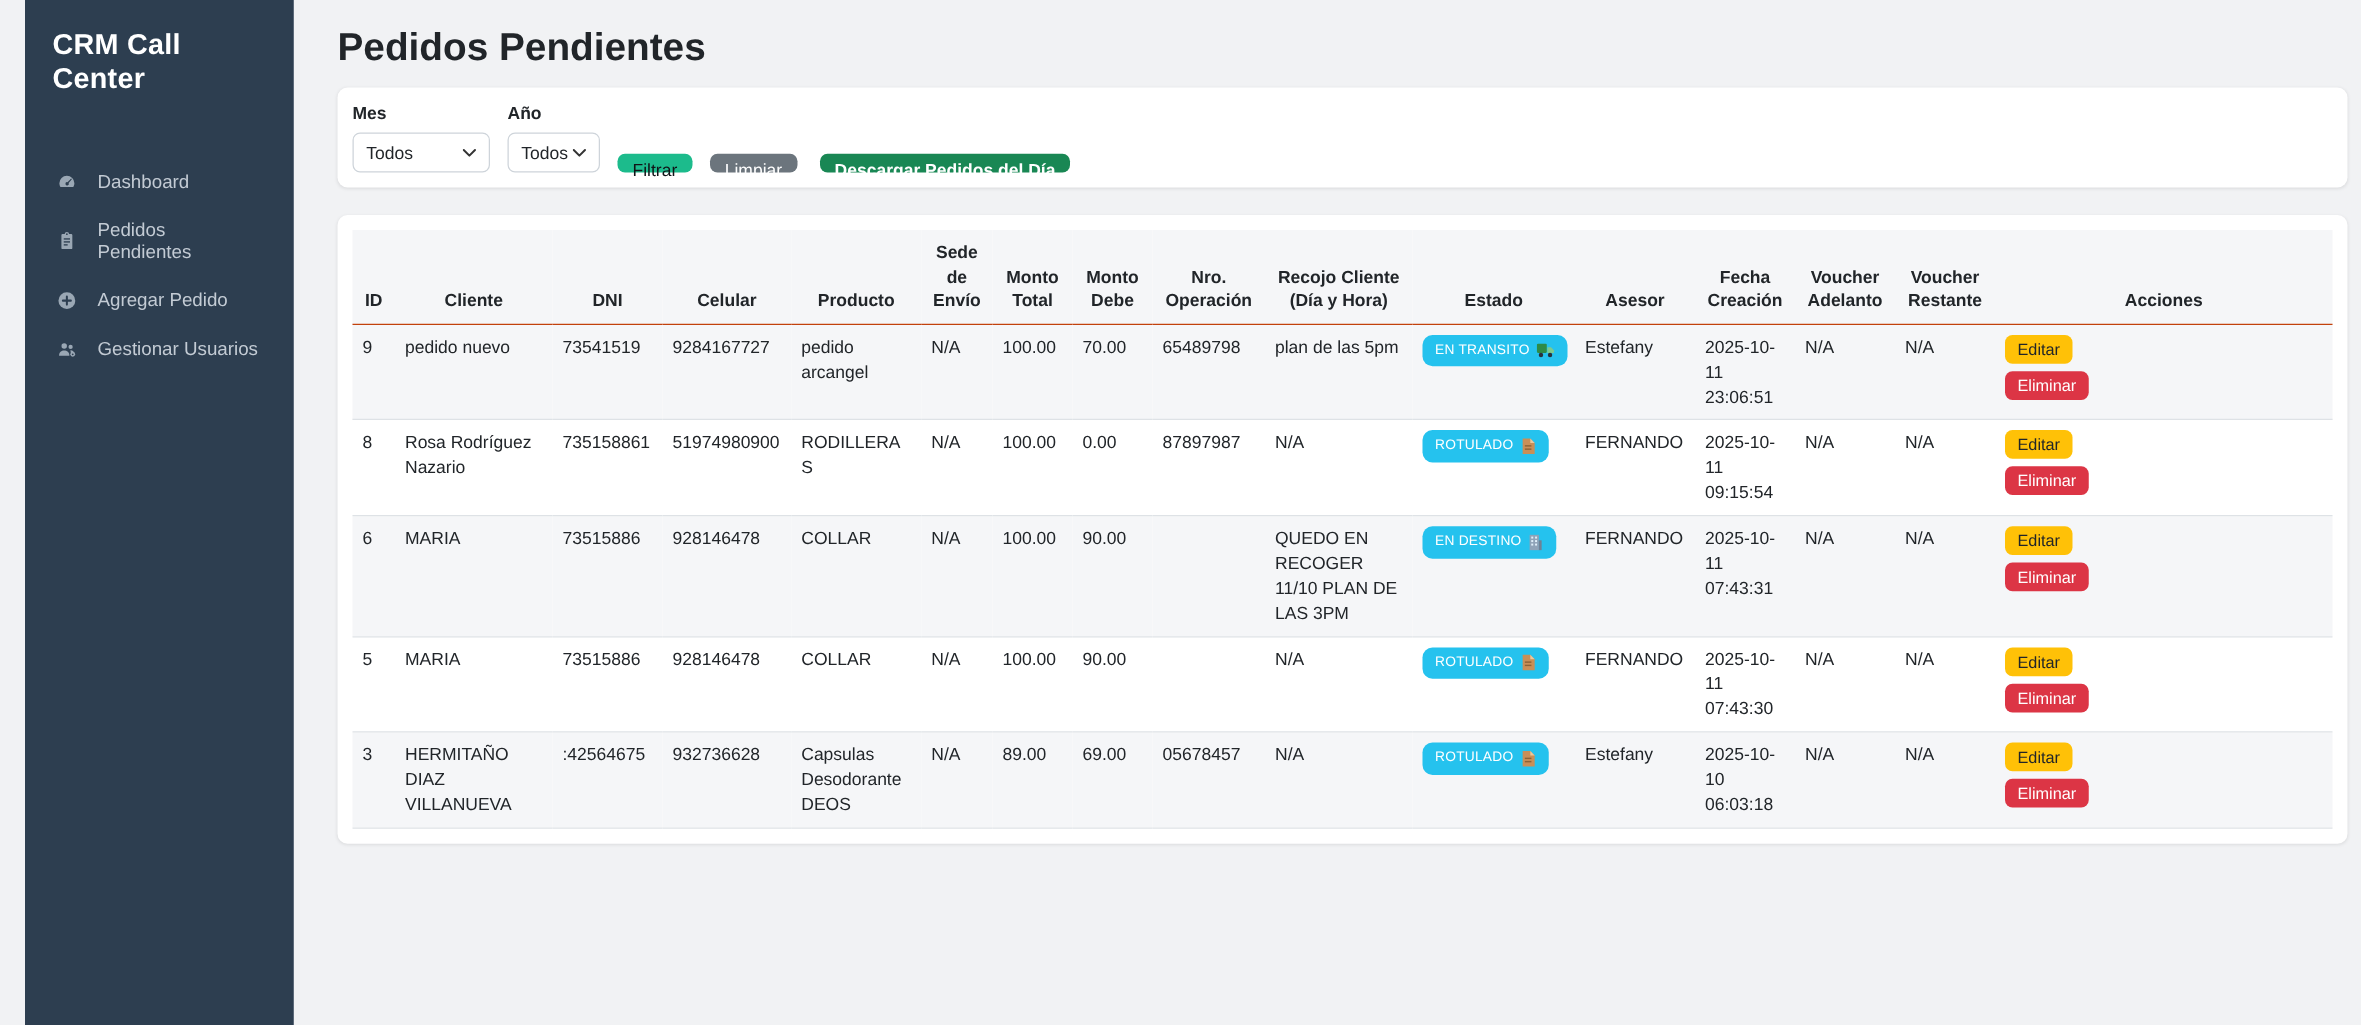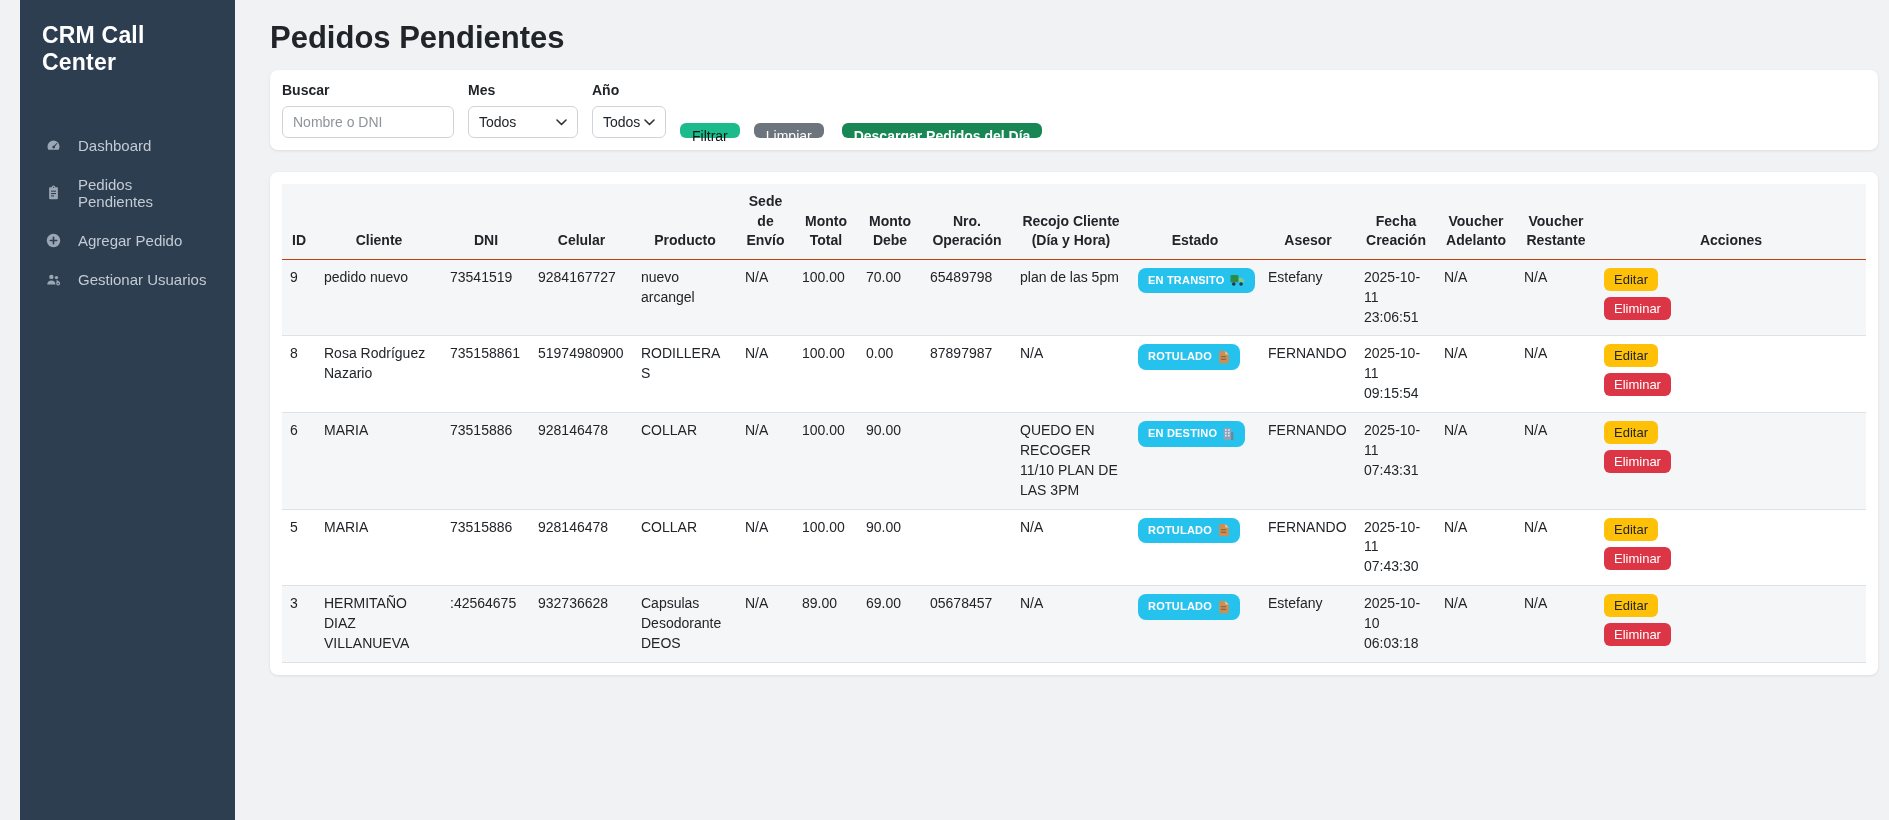--- a/index.html
+++ b/index.html
@@ -118,21 +118,21 @@
     line-height:1.42;
     word-wrap:break-word;
   }
   tbody tr:nth-child(odd){background:var(--stripe);}
   tbody tr:nth-child(even){background:#ffffff;}
 
   .badge{
     display:inline-flex;align-items:center;gap:5px;
     background:var(--badge);
     color:#ffffff;
-    font-weight:700;
+    font-weight:400;
     font-size:11px;
     letter-spacing:.2px;
     padding:5px 10px;
     border-radius:8px;
     white-space:nowrap;
     text-align:right;
   }
   .badge svg{flex:none;}
 
   .btn-edit,.btn-delete{
@@ -196,24 +196,20 @@
           <span>Gestionar Usuarios</span>
         </div>
       </nav>
   </aside>
 
   <main class="main">
     <h1 class="page-title">Pedidos Pendientes</h1>
 
     <section class="card filter-card">
       <div class="filter-row">
-        <div class="field">
-          <label>Buscar</label>
-          <input class="text-input" type="text" placeholder="Nombre o DNI" style="">
-        </div>
         <div class="field">
           <label>Mes</label>
           <div class="select select-month">
             <span>Todos</span>
             <svg class="chev" width="11" height="7" viewBox="0 0 11 7">
                 <path d="M1 1l4.5 4.5L10 1" stroke="#333" stroke-width="1.6" fill="none" stroke-linecap="round" stroke-linejoin="round"></path>
               </svg>
           </div>
         </div>
         <div class="field">
@@ -270,21 +266,21 @@
               <th>Voucher Restante</th>
               <th>Acciones</th>
             </tr>
           </thead>
         <tbody id="orders-tbody">
             <tr>
               <td>9</td>
               <td>pedido nuevo</td>
               <td>73541519</td>
               <td>9284167727</td>
-              <td>nuevo arcangel</td>
+              <td>pedido arcangel</td>
               <td>N/A</td>
               <td>100.00</td>
               <td>70.00</td>
               <td>65489798</td>
               <td>plan de las 5pm</td>
               <td><span class="badge">
                   <span>EN TRANSITO</span>
                   <span style="display: inline-flex;">
                     <svg width="15" height="13" viewBox="0 0 16 14">
                       <rect x="0.5" y="1" width="8.5" height="8" rx="1" fill="#2e8b46"></rect>

